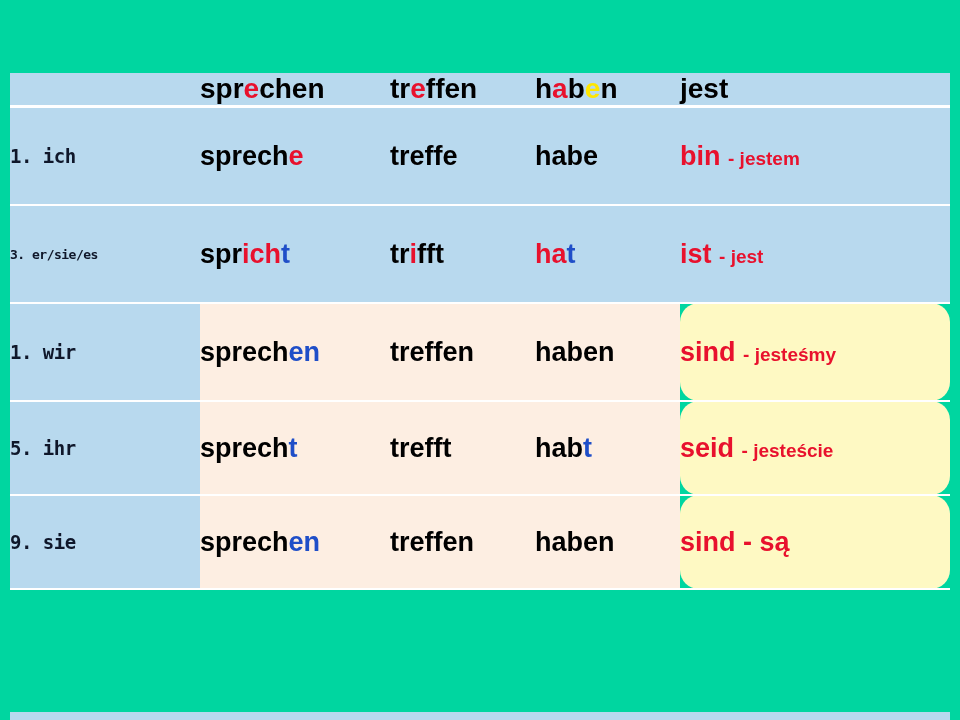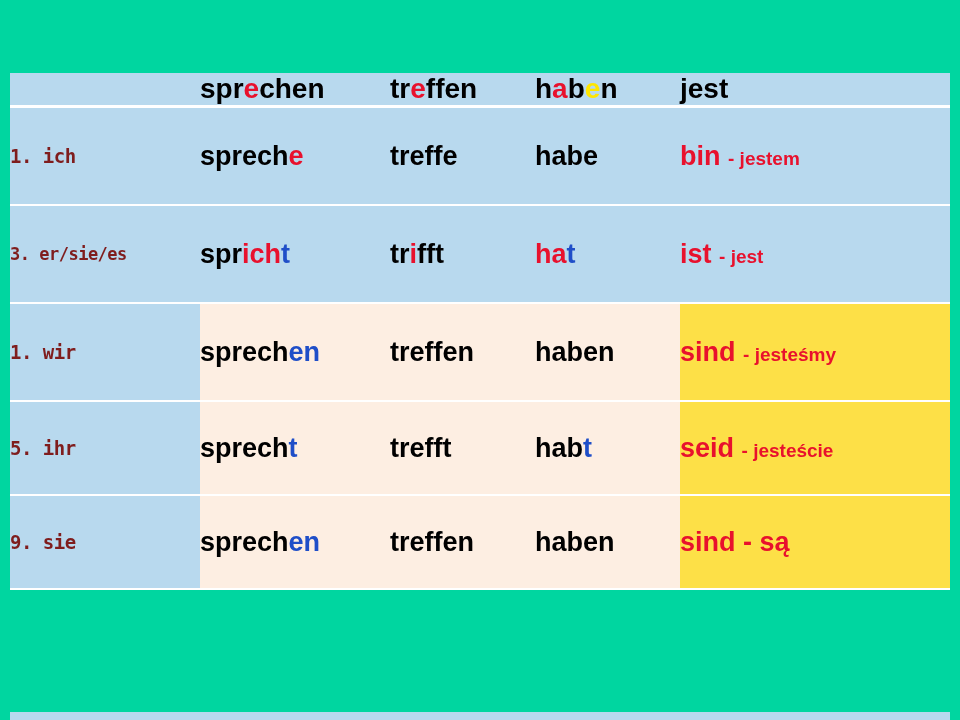--- a/index.html
+++ b/index.html
@@ -39,25 +39,25 @@
   }
   tr.header-row td {
     border-bottom: 3px solid #ffffff;
   }
   
   .cell-pron {
     background: #b8d9ee;
     padding: 6px 8px 6px 10px;
     font-size: 19px;
     font-weight: bold;
-    color: #7f1d1d;
+    color: #0f172a;
     font-family: "DejaVu Sans Mono", monospace;
     letter-spacing: -0.5px;
   }
-  .cell-pron.small { font-size: 17px; }
+  .cell-pron.small { font-size: 13px; }
   .cell-v1 {
     background: #b8d9ee;
     padding: 10px 6px 10px 10px;
     font-size: 27px;
     font-weight: bold;
     white-space: nowrap;
   }
   .cell-v2 {
     background: #b8d9ee;
     padding: 10px 6px 10px 6px;
@@ -77,21 +77,22 @@
     padding: 10px 6px 10px 6px;
     font-size: 27px;
     font-weight: bold;
     white-space: nowrap;
   }
   
   tr.plural .cell-v1, tr.plural .cell-v2, tr.plural .cell-v3 {
     background: #fdeee2;
   }
   tr.plural .cell-v4 {
-    background: #fde047;
+    background: #fef9c3;
+    border-radius: 19px;
   }
   tr.plural .cell-pron {
     background: #b8d9ee;
   }
   .hdr {
     font-size: 28px;
     font-weight: bold;
     padding: 18px 6px 18px 10px;
     background: #b8d9ee;
     white-space: nowrap;

